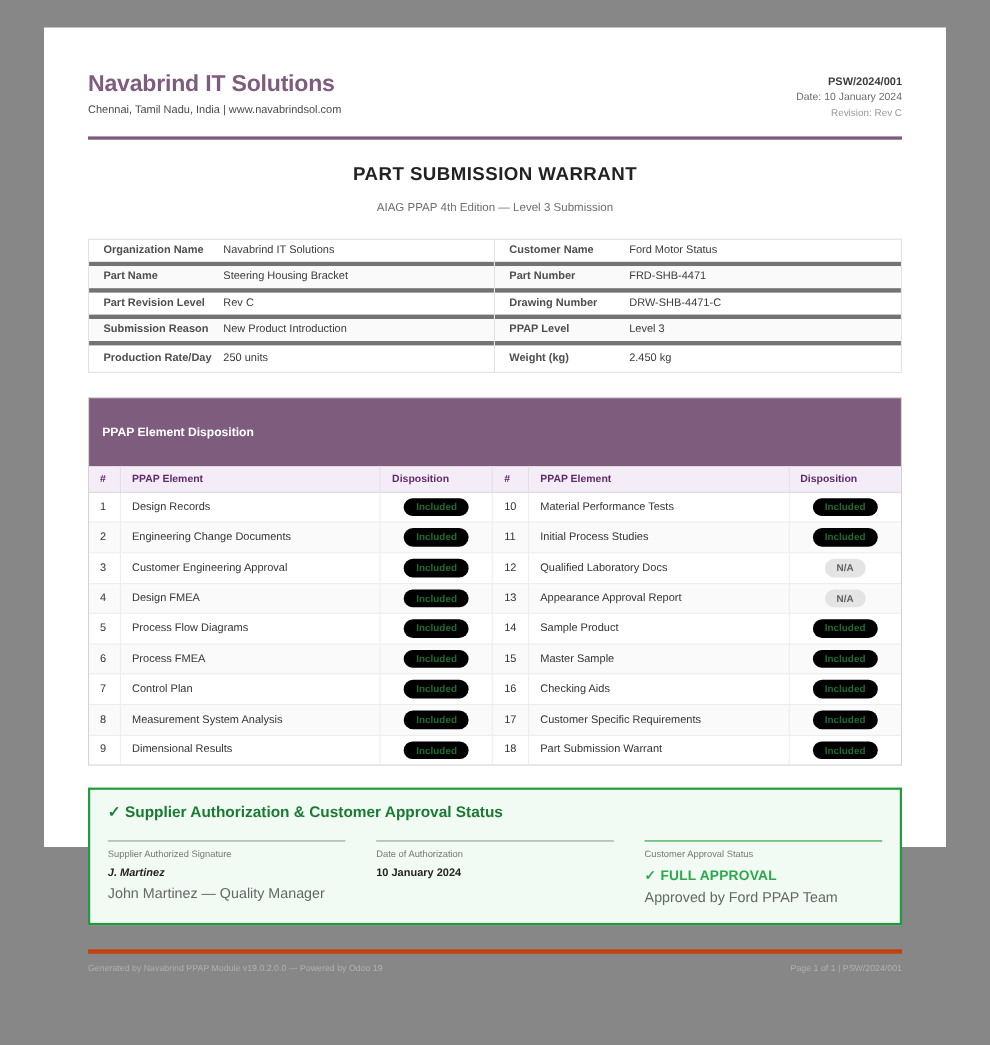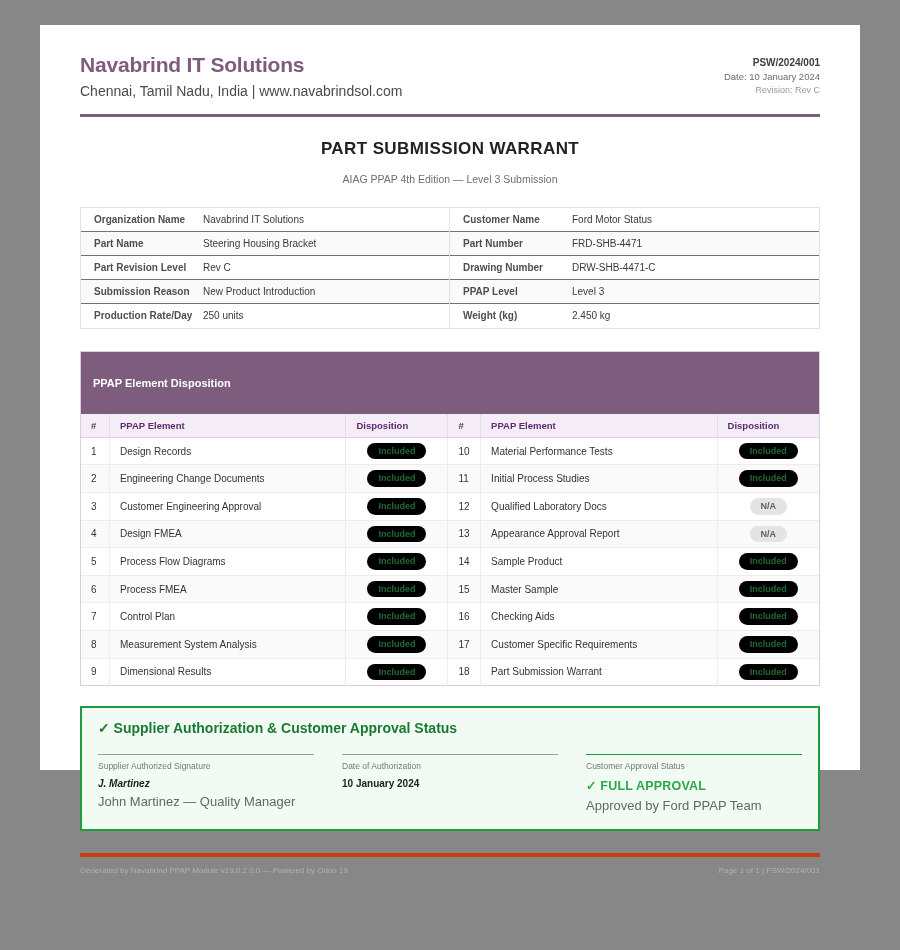--- a/index.html
+++ b/index.html
@@ -15,38 +15,38 @@
   #page {
     position: absolute;
     left: 40px;
     top: 25px;
     width: 820px;
     height: 745px;
     background: #ffffff;
     padding: 0;
   }
 
-  .inner { padding: 28px 40px 0 40px; }
+  .inner { padding: 28px 40px 0 40px; margin-top: 12px; }
 
   
   .letterhead {
     display: flex;
     justify-content: space-between;
     align-items: flex-start;
   }
   .company-name {
     font-size: 21px;
     font-weight: bold;
     color: #7d5c7e;
     letter-spacing: -0.2px;
     margin: 0 0 7px 0;
     line-height: 1.1;
   }
   .company-sub {
-    font-size: 14px;
+    font-size: 10px;
     color: #4a4a4a;
     line-height: 1.2;
   }
   .doc-meta {
     text-align: right;
     line-height: 1.5;
     padding-top: 2px;
   }
   .doc-meta .docnum {
     font-size: 10px;
@@ -87,21 +87,21 @@
     display: flex;
     margin-top: 22px;
     border: 1px solid #e2e2e2;
   }
   .info-col { width: 50%; }
   .info-col.left { border-right: 1px solid #e2e2e2; }
   .info-row {
     display: flex;
     height: 24px;
     align-items: center;
-    border-bottom: 1px solid #737373;
+    border-bottom: 4px solid #737373;
     font-size: 10px;
   }
   .info-row:last-child { border-bottom: none; }
   .info-row.alt { background: #fafafa; }
   .info-label {
     width: 122px;
     padding-left: 13px;
     font-weight: bold;
     color: #4e4e4e;
   }

